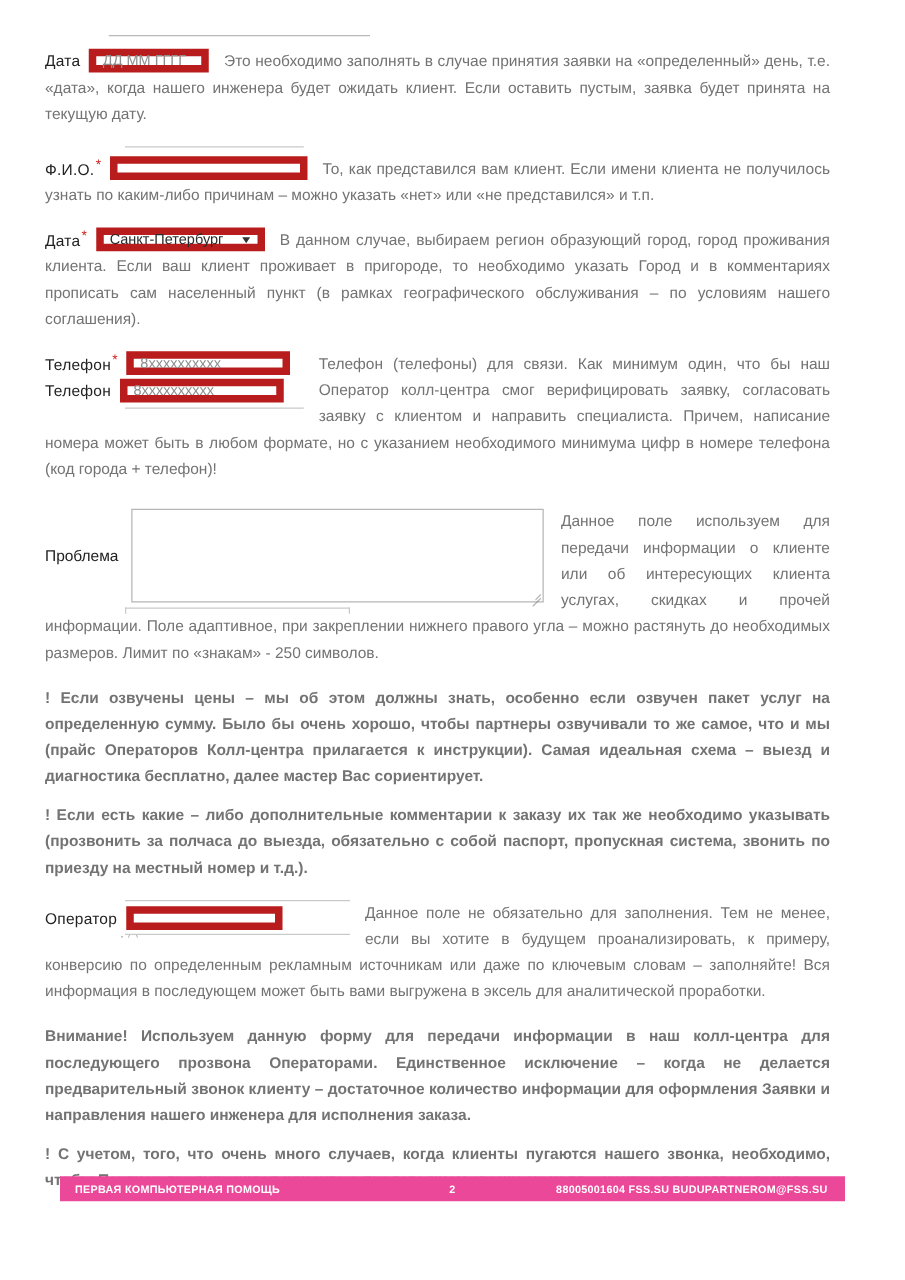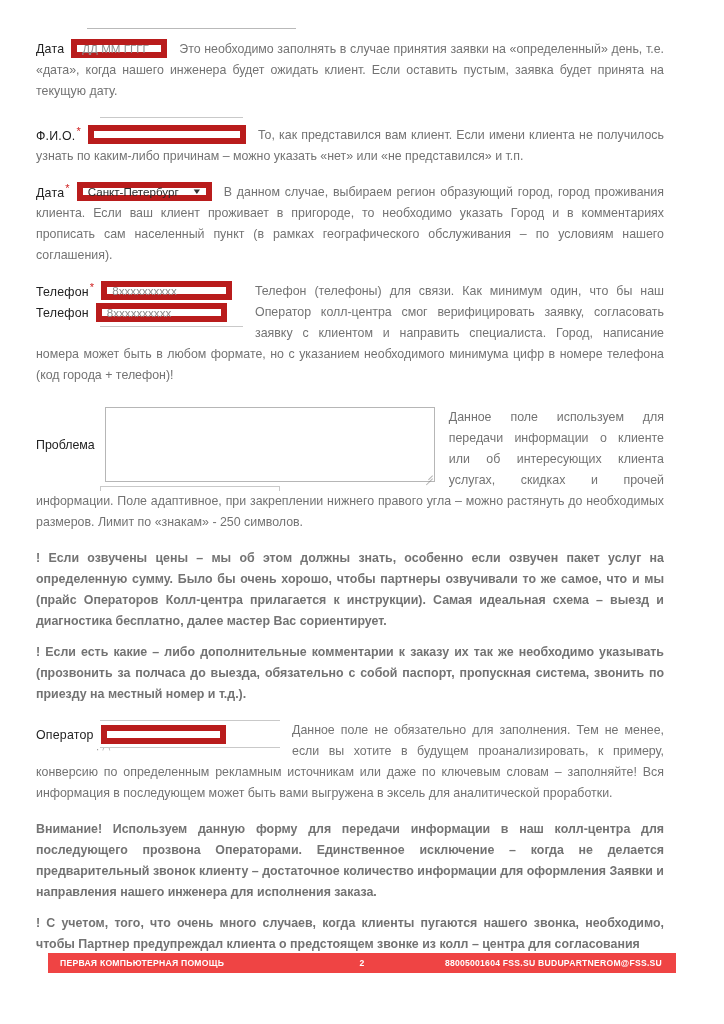--- a/index.html
+++ b/index.html
@@ -255,21 +255,21 @@
           <span class="ctl phone-ctl">8xxxxxxxxxx</span>
         </div>
         <div style="height:3px"></div>
         <div class="field-row">
           <span class="field-label">Телефон</span>
           <span class="ctl phone-ctl">8xxxxxxxxxx</span>
         </div>
         <div style="height:4px"></div>
         <div class="ghost-line ghost-below-phone"></div>
       </div>
-      <p class="para">Телефон (телефоны) для связи. Как минимум один, что бы наш Оператор колл-центра смог верифицировать заявку, согласовать заявку с клиентом и направить специалиста. Город, написание номера может быть в любом формате, но с указанием необходимого минимума цифр в номере телефона (код города + телефон)!</p>
+      <p class="para">Телефон (телефоны) для связи. Как минимум один, что бы наш Оператор колл-центра смог верифицировать заявку, согласовать заявку с клиентом и направить специалиста. Причем, написание номера может быть в любом формате, но с указанием необходимого минимума цифр в номере телефона (код города + телефон)!</p>
     </div>
 
     <div class="gap-lg"></div>
 
     <div class="clearfix">
       <div class="field-block" style="margin-right:14px;">
         <div class="problem-wrap">
           <span class="problem-label">Проблема</span>
           <span class="problem-box">
             <span class="resize-grip">
@@ -314,19 +314,19 @@
     <div class="gap-md"></div>
 
     <p class="para bold">Внимание! Используем данную форму для передачи информации в наш колл-центра для последующего прозвона Операторами. Единственное исключение – когда не делается предварительный звонок клиенту – достаточное количество информации для оформления Заявки и направления нашего инженера для исполнения заказа.</p>
 
     <div class="gap-sm"></div>
 
     <p class="para bold">! С учетом, того, что очень много случаев, когда клиенты пугаются нашего звонка, необходимо, чтобы Партнер предупреждал клиента о предстоящем звонке из колл – центра для согласования</p>
 
   </div>
 
-  <div class="footer" style="background: #ef4444; color: rgb(255, 255, 255); margin-top: 12px;">
+  <div class="footer" style="background: #ec4899; color: rgb(255, 255, 255);">
     <span class="footer-left">ПЕРВАЯ КОМПЬЮТЕРНАЯ ПОМОЩЬ</span>
     <span class="footer-page">2</span>
     <span class="footer-right">88005001604 FSS.SU BUDUPARTNEROM@FSS.SU</span>
   </div>
 
 </div>
 
 </body></html>

